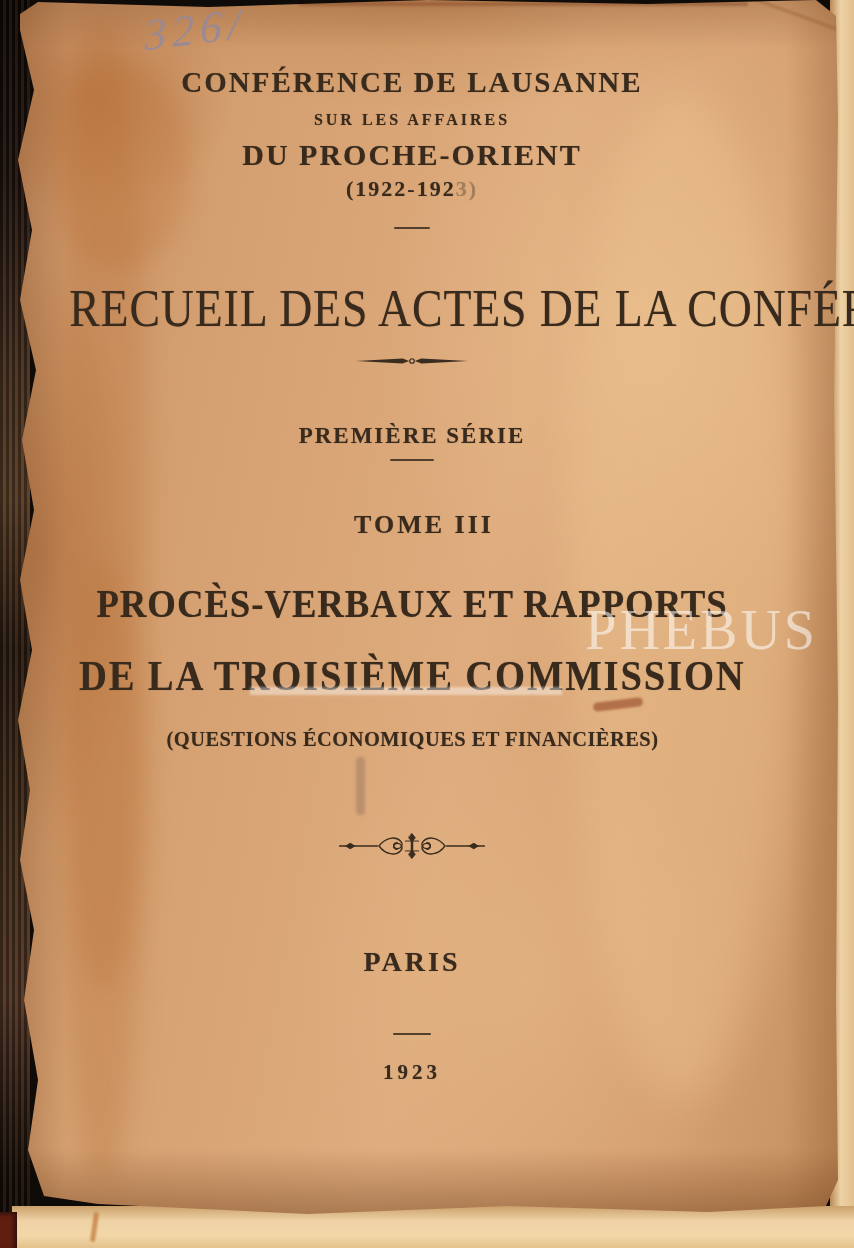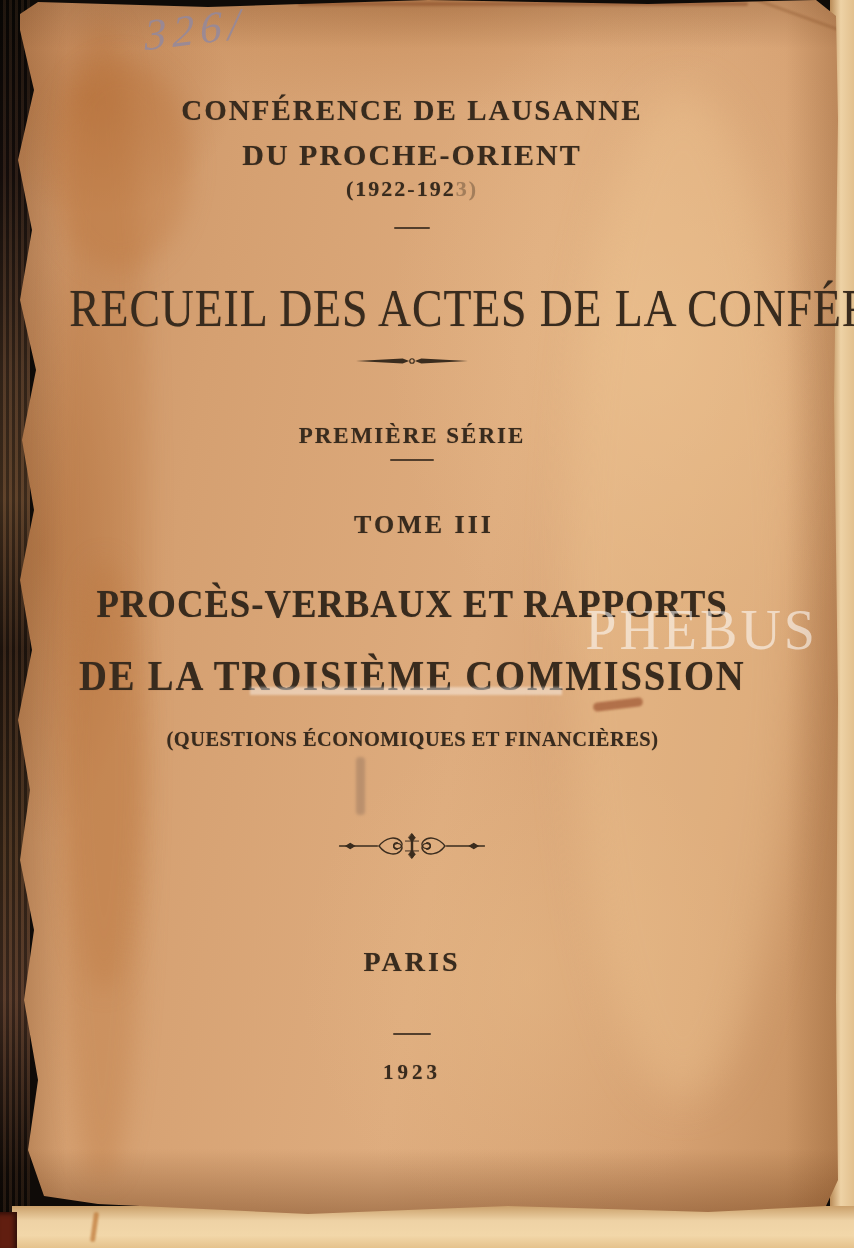--- a/index.html
+++ b/index.html
@@ -72,21 +72,21 @@
     background:rgba(118,94,80,.32);filter:blur(1.5px);}
 
   
   .content{position:absolute;left:6px;right:36px;top:0;height:100%;}
   .line{position:absolute;left:0;right:0;text-align:center;color:var(--ink);
         white-space:nowrap;line-height:1;text-shadow:0 0 1px rgba(70,45,25,.45);}
   .b{font-weight:bold;}
   .call-number{position:absolute;left:138px;top:4px;color:var(--pencil);
     font-size:44px;font-style:italic;transform:rotate(-7deg) skewX(-6deg);
     opacity:.85;letter-spacing:6px;text-shadow:none;}
-  .conf1{top:68px;font-size:29px;letter-spacing:2px;margin-top:28px;}
+  .conf1{top:68px;font-size:29px;letter-spacing:2px;}
   .conf2{top:112px;font-size:16px;letter-spacing:3px;}
   .conf3{top:140px;font-size:30px;letter-spacing:2px;}
   .years{top:178px;font-size:22px;letter-spacing:2px;}
   .years .faded{opacity:.35;}
   .rule{position:absolute;left:50%;transform:translateX(-50%);height:2px;
         background:rgba(58,44,30,.85);border-radius:1px;}
   .rule-years{top:227px;width:36px;}
   .main-title{top:283px;font-size:52px;letter-spacing:1px;}
   .main-title .squeeze{display:inline-block;transform:scaleX(.88);transform-origin:center;}
   .diamond-rule{position:absolute;left:50%;transform:translateX(-50%);top:355px;}
@@ -130,20 +130,21 @@
     <div class="stain crease-top"></div>
     <div class="stain crease-corner"></div>
     <div class="stain spot-red"></div>
     <div class="stain pencil-smudge"></div>
   </div>
 
   <div class="content">
     <div class="call-number">326/</div>
 
     <div class="line b conf1">CONFÉRENCE DE LAUSANNE</div>
+    <div class="line b conf2">SUR LES AFFAIRES</div>
     <div class="line b conf3">DU PROCHE-ORIENT</div>
     <div class="line b years"><span>(1922-192</span><span class="faded">3)</span></div>
     <div class="rule rule-years"></div>
 
     <div class="line main-title"><span class="squeeze">RECUEIL DES ACTES DE LA CONFÉRENCE</span></div>
 
     <svg class="diamond-rule" width="112" height="12" viewBox="0 0 120 12">
       <polygon points="0,6 50,3.4 57,6 50,8.6" fill="#3a2c1e"></polygon>
       <polygon points="120,6 70,3.4 63,6 70,8.6" fill="#3a2c1e"></polygon>
       <circle cx="60" cy="6" r="2.4" fill="none" stroke="#3a2c1e" stroke-width="1.3"></circle>

